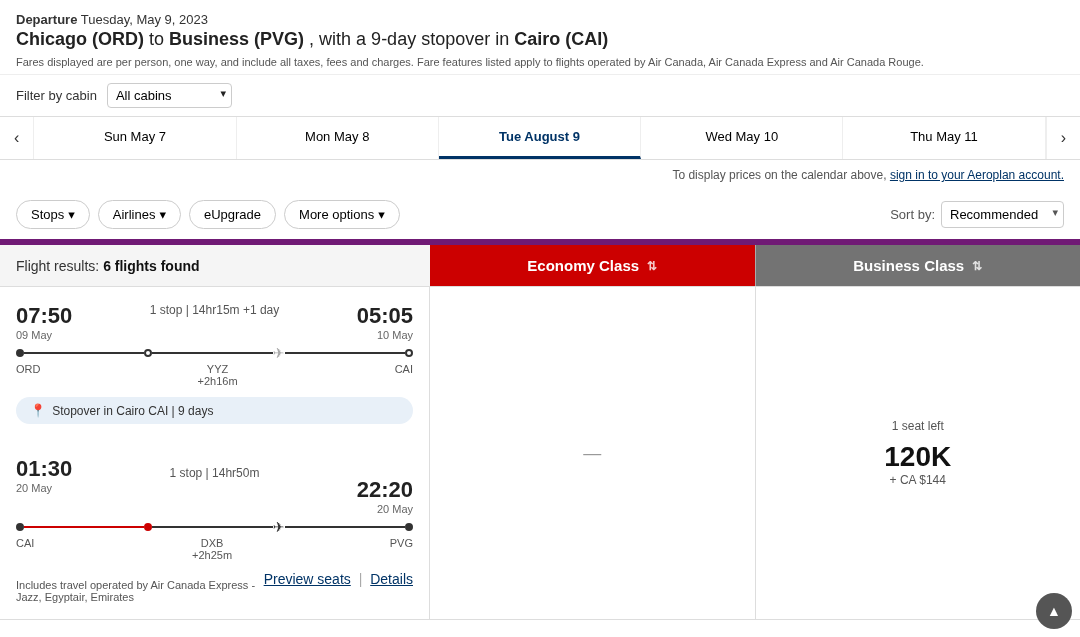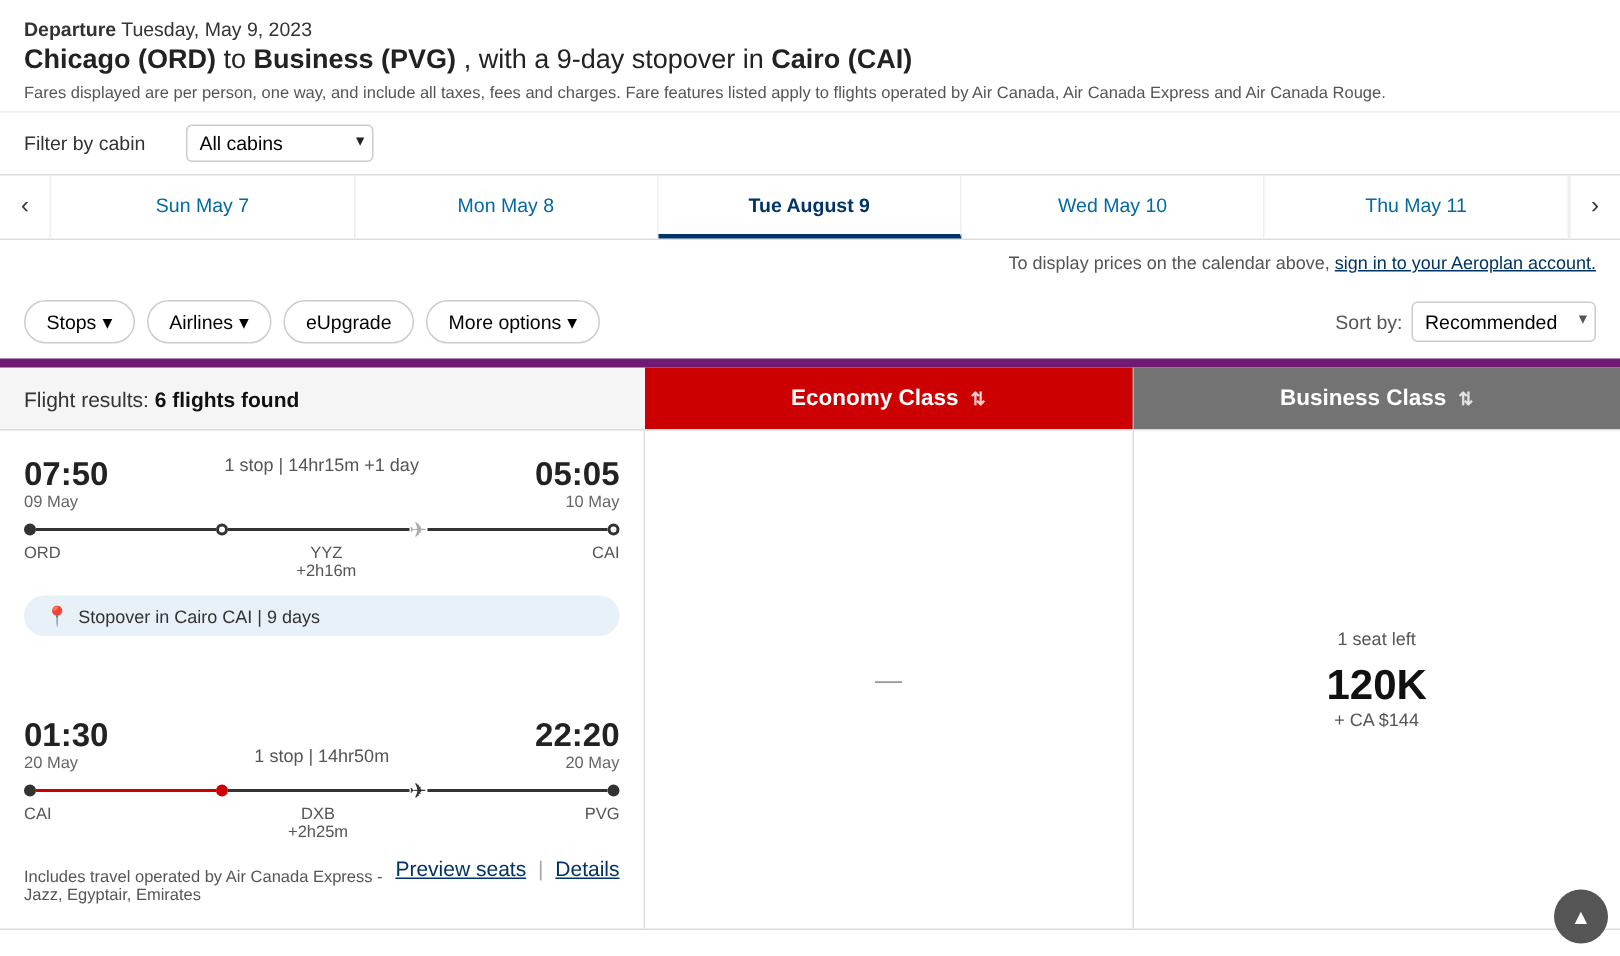--- a/index.html
+++ b/index.html
@@ -5,30 +5,30 @@
     * { box-sizing: border-box; margin: 0; padding: 0; }
     body { font-family: Arial, sans-serif; font-size: 14px; color: #222; background: #fff; width: 1080px; }
     
     .header { padding: 12px 16px 6px 16px; }
     .header-departure { font-size: 13px; color: #333; }
     .header-departure strong { font-weight: bold; }
     .header-route { font-size: 18px; font-weight: bold; margin-top: 2px; }
     .header-route span { font-weight: normal; }
     .header-note { font-size: 11px; color: #555; margin-top: 6px; }
 
-    .filter-bar { padding: 8px 16px; display: flex; align-items: center; gap: 27px; border-top: 1px solid #eee; }
+    .filter-bar { padding: 8px 16px; display: flex; align-items: center; gap: 10px; border-top: 1px solid #eee; }
     .filter-label { font-size: 13px; color: #333; }
     .filter-select { border: 1px solid #ccc; border-radius: 4px; padding: 4px 24px 4px 8px; font-size: 13px; background: #fff; appearance: none; cursor: pointer; position: relative; }
     .filter-select-wrap { position: relative; display: inline-block; }
     .filter-select-wrap::after { content: "▾"; position: absolute; right: 6px; top: 4px; font-size: 11px; pointer-events: none; }
 
     .calendar-nav { display: flex; align-items: stretch; border-top: 1px solid #ddd; border-bottom: 1px solid #ddd; }
     .cal-arrow { padding: 12px 14px; cursor: pointer; color: #333; font-size: 16px; display: flex; align-items: center; border-right: 1px solid #eee; }
     .cal-arrow.right { border-right: none; border-left: 1px solid #eee; }
-    .cal-day { flex: 1; text-align: center; padding: 12px 8px; font-size: 13px; color: #0369a1; border-right: 1px solid #eee; cursor: pointer; }
+    .cal-day { flex: 1; text-align: center; padding: 12px 8px; font-size: 13px; color: #000000; border-right: 1px solid #eee; cursor: pointer; }
     .cal-day.active { border-bottom: 3px solid #003366; color: #003366; font-weight: bold; }
     .cal-day:last-child { border-right: none; }
 
     .aeroplan-note { text-align: right; padding: 8px 16px; font-size: 12px; color: #555; }
     .aeroplan-note a { color: #003366; text-decoration: underline; }
 
     .filter-buttons { display: flex; align-items: center; gap: 8px; padding: 10px 16px; }
     .filter-btn { border: 1px solid #ccc; border-radius: 20px; padding: 6px 14px; font-size: 13px; background: #fff; cursor: pointer; display: flex; align-items: center; gap: 4px; }
     .sort-area { margin-left: auto; display: flex; align-items: center; gap: 6px; font-size: 13px; color: #555; }
     .sort-select { border: 1px solid #ccc; border-radius: 4px; padding: 5px 24px 5px 8px; font-size: 13px; background: #fff; appearance: none; cursor: pointer; }
@@ -205,21 +205,21 @@
         <span>CAI</span>
       </div>
     </div>
 
     <div class="stopover-box">
       <span class="stopover-icon">📍</span>
       <span>Stopover in Cairo CAI | 9 days</span>
     </div>
 
     <div class="flight-leg">
-      <div style="display:flex; justify-content:space-between; align-items:flex-end;gap:16px;">
+      <div style="display:flex; justify-content:space-between; align-items:center;gap:16px;">
         <div>
           <div class="dep-time">01:30</div>
           <div class="dep-date">20 May</div>
         </div>
         <div class="flight-middle">
           <div class="stops-info">1 stop | 14hr50m</div>
         </div>
         <div style="text-align:right;margin-top:43px;">
           <div class="arr-time">22:20</div>
           <div class="arr-date">20 May</div>

